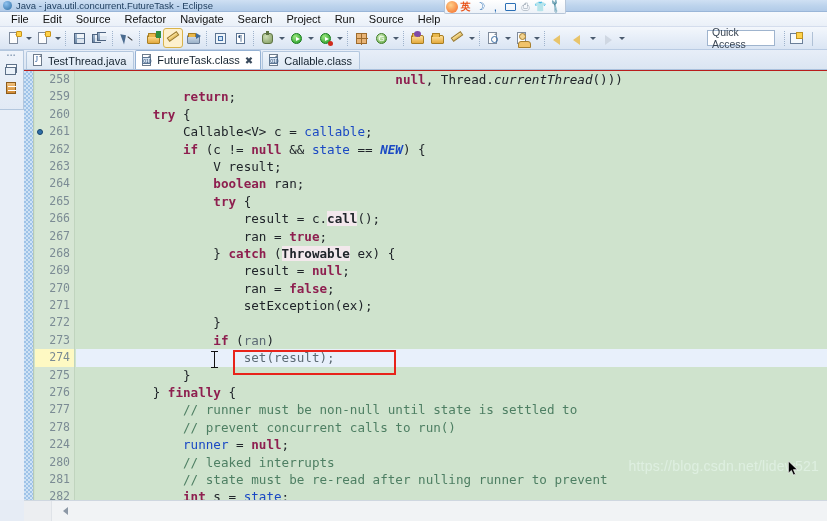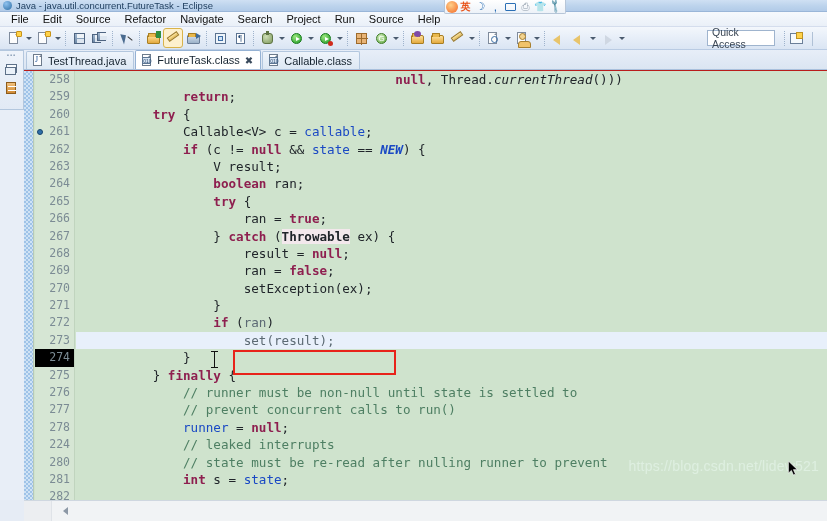--- a/index.html
+++ b/index.html
@@ -302,21 +302,21 @@
   .coderow {
     height:17.4px; line-height:17.4px;
     font-family:"DejaVu Sans Mono","Liberation Mono",monospace;
     font-size:12.6px;
     white-space:pre;
     color:#20252a;
     padding-left:16px;
     position:relative;
   }
   .coderow.hl { background:#e8f0fb; }
-  .lnrow.hl { background:#000000; }
+  .lnrow.hl { background:#fef9c3; }
 
   .kw   { color:#8e1f4f; font-weight:bold; }   
   .fld  { color:#1a49c4; }                      
   .sfld { color:#1a49c4; font-style:italic; font-weight:bold; } 
   .cmt  { color:#4e7f63; }                      
   .mcall{ color:#20252a; font-weight:bold; background:#f3e8ec; }
   .id   { color:#20252a; }
   .itl  { font-style:italic; }
   .dim  { color:#5c6a74; }
 
@@ -684,20 +684,21 @@
     </div>
   <div id="codearea">
       <div class="coderow"><span class="id">                                        </span><span class="kw">null</span><span class="id">, Thread.</span><span class="itl">currentThread</span><span class="id">()))</span></div>
       <div class="coderow"><span class="id">            </span><span class="kw">return</span><span class="id">;</span></div>
       <div class="coderow"><span class="id">        </span><span class="kw">try</span><span class="id"> {</span></div>
       <div class="coderow"><span class="id">            </span><span class="id">Callable&lt;V&gt;</span><span class="id"> c = </span><span class="fld">callable</span><span class="id">;</span></div>
       <div class="coderow"><span class="id">            </span><span class="kw">if</span><span class="id"> (c != </span><span class="kw">null</span><span class="id"> &amp;&amp; </span><span class="fld">state</span><span class="id"> == </span><span class="sfld">NEW</span><span class="id">) {</span></div>
       <div class="coderow"><span class="id">                V result;</span></div>
       <div class="coderow"><span class="id">                </span><span class="kw">boolean</span><span class="id"> ran;</span></div>
       <div class="coderow"><span class="id">                </span><span class="kw">try</span><span class="id"> {</span></div>
+      <div class="coderow"><span class="id">                    result = c.</span><span class="mcall">call</span><span class="id">();</span></div>
       <div class="coderow"><span class="id">                    ran = </span><span class="kw">true</span><span class="id">;</span></div>
       <div class="coderow"><span class="id">                } </span><span class="kw">catch</span><span class="id"> (</span><span class="mcall">Throwable</span><span class="id"> ex) {</span></div>
       <div class="coderow"><span class="id">                    result = </span><span class="kw">null</span><span class="id">;</span></div>
       <div class="coderow"><span class="id">                    ran = </span><span class="kw">false</span><span class="id">;</span></div>
       <div class="coderow"><span class="id">                    setException(ex);</span></div>
       <div class="coderow"><span class="id">                }</span></div>
       <div class="coderow"><span class="id">                </span><span class="kw">if</span><span class="id"> (</span><span class="dim">ran</span><span class="id">)</span></div>
       <div class="coderow hl"><span class="dim">                    set(</span><span class="dim">result</span><span class="dim">);</span></div>
       <div class="coderow"><span class="id">            }</span></div>
       <div class="coderow"><span class="id">        } </span><span class="kw">finally</span><span class="id"> {</span></div>

